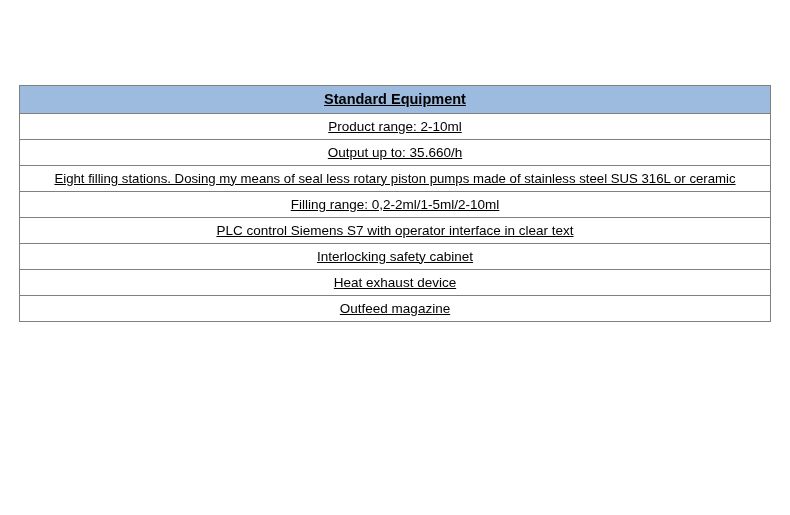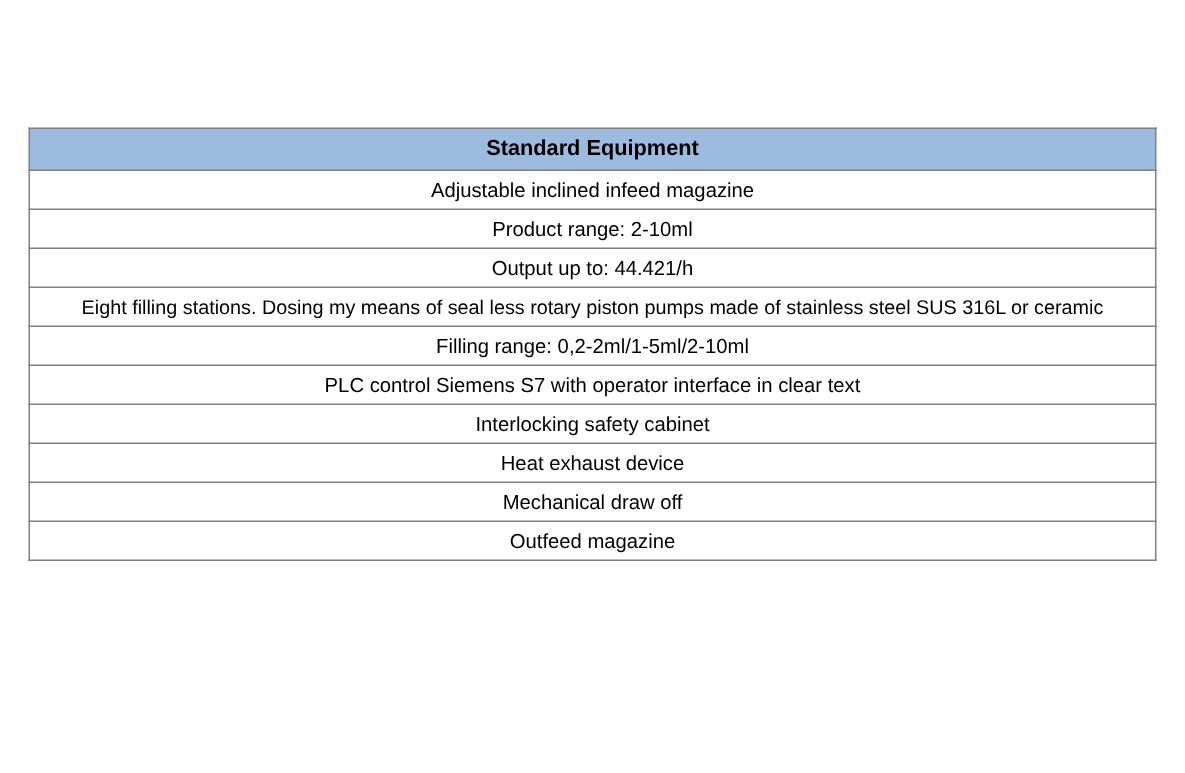--- a/index.html
+++ b/index.html
@@ -20,20 +20,21 @@
     height: 515px;
     box-sizing: border-box;
   }
   .spec-table {
     position: absolute;
     left: 19px;
     top: 85px;
     width: 752px;
     border-collapse: collapse;
     table-layout: fixed;
+    text-decoration: underline;
   }
   .spec-table td {
     border: 1px solid #808080;
     text-align: center;
     vertical-align: middle;
     padding: 4px 6px;
     font-size: 13.5px;
     line-height: 1.15;
     height: 17px;
     white-space: nowrap;
@@ -52,44 +53,38 @@
 </head>
 <body>
 
 <div class="page">
   <table class="spec-table">
     <tbody>
       <tr class="header-row">
         <td>Standard Equipment</td>
       </tr>
       <tr>
-        <td>Adjustable inclined infeed magazine</td>
-      </tr>
-      <tr>
         <td>Product range: 2-10ml</td>
       </tr>
       <tr>
-        <td>Output up to: 44.421/h</td>
+        <td>Output up to: 35.660/h</td>
       </tr>
       <tr class="wide-row">
         <td>Eight filling stations. Dosing my means of seal less rotary piston pumps made of stainless steel SUS 316L or ceramic</td>
       </tr>
       <tr>
         <td>Filling range: 0,2-2ml/1-5ml/2-10ml</td>
       </tr>
       <tr>
         <td>PLC control Siemens S7 with operator interface in clear text</td>
       </tr>
       <tr>
         <td>Interlocking safety cabinet</td>
       </tr>
       <tr>
         <td>Heat exhaust device</td>
       </tr>
       <tr>
-        <td>Mechanical draw off</td>
-      </tr>
-      <tr>
         <td>Outfeed magazine</td>
       </tr>
     </tbody>
   </table>
 </div>
 
 </body></html>

